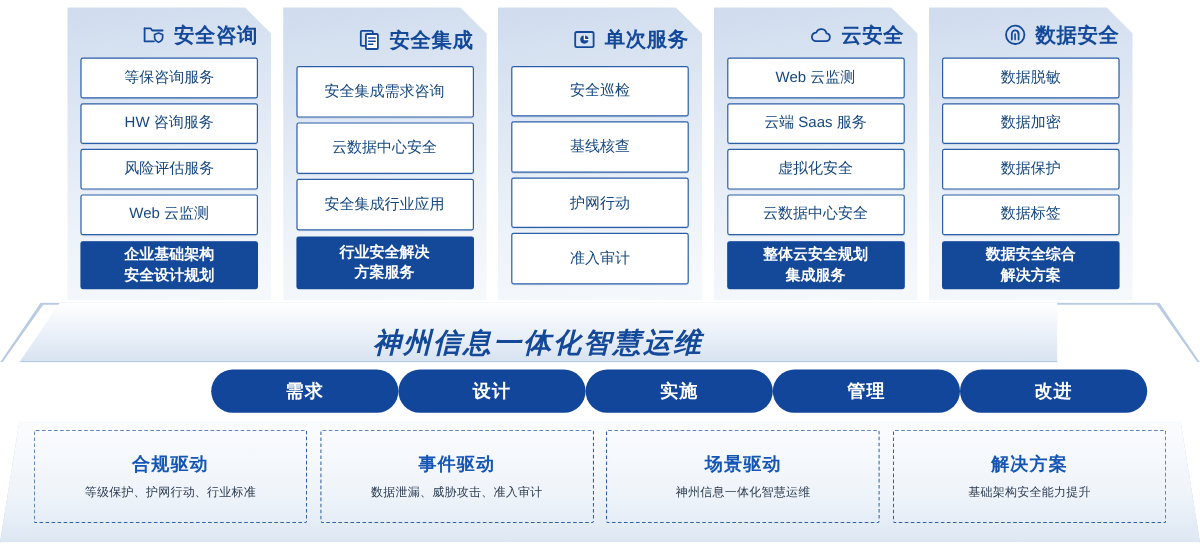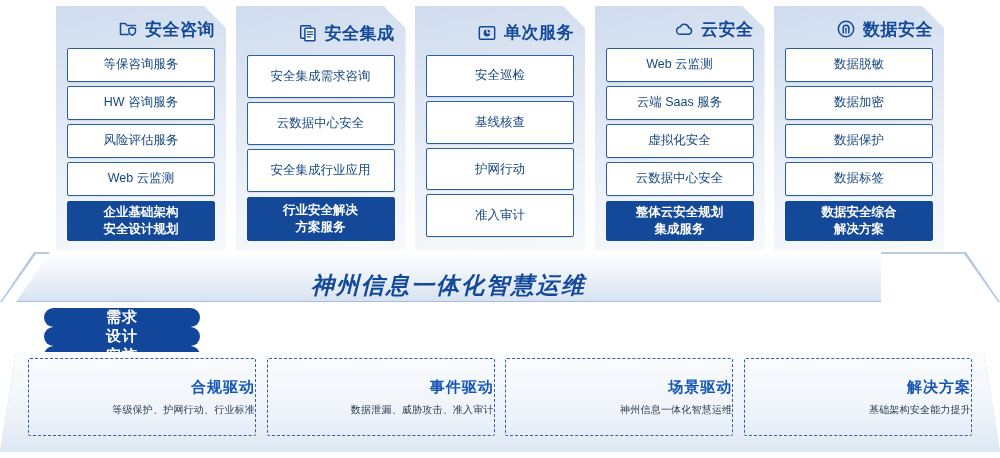--- a/index.html
+++ b/index.html
@@ -66,21 +66,21 @@
     background: #b9cbe2;
   }
   .band-title {
     font-size: 23px; font-weight: bold; font-style: italic;
     color: #14499a; letter-spacing: 2px;
   }
 
   
   .pills {
     position: absolute; left: 0; top: 308px; width: 1000px; height: 38px;
-    display: flex; justify-content: flex-start; padding: 0 44px; flex-direction: column;
+    display: flex; justify-content: flex-end; padding: 0 44px;
   }
   .pill {
     width: 156px; height: 36px; border-radius: 18px;
     background: #11469b; color: #ffffff;
     font-size: 15px; font-weight: bold; letter-spacing: 1px;
     display: flex; align-items: center; justify-content: center;
   }
 
   
   .drivers-wrap {
@@ -96,21 +96,21 @@
   }
   .drivers {
     position: absolute; left: 0; top: 358px; width: 1000px; height: 88px;
     display: flex; justify-content: space-between; padding: 0 28px;
   }
   .driver {
     width: 228px; height: 78px;
     border: 1px dashed #2f5fa6;
     border-radius: 2px;
     display: flex; flex-direction: column;
-    align-items: flex-end; justify-content: center; gap: 6px;
+    align-items: center; justify-content: center; gap: 6px;
     background: transparent;
   }
   .driver-title {
     font-size: 15px; font-weight: bold; color: #1556b5; letter-spacing: 1px;
   }
   .driver-desc {
     font-size: 10px; color: #2b3b50; letter-spacing: 0.2px; white-space: nowrap;
   }
 </style>
 </head>

